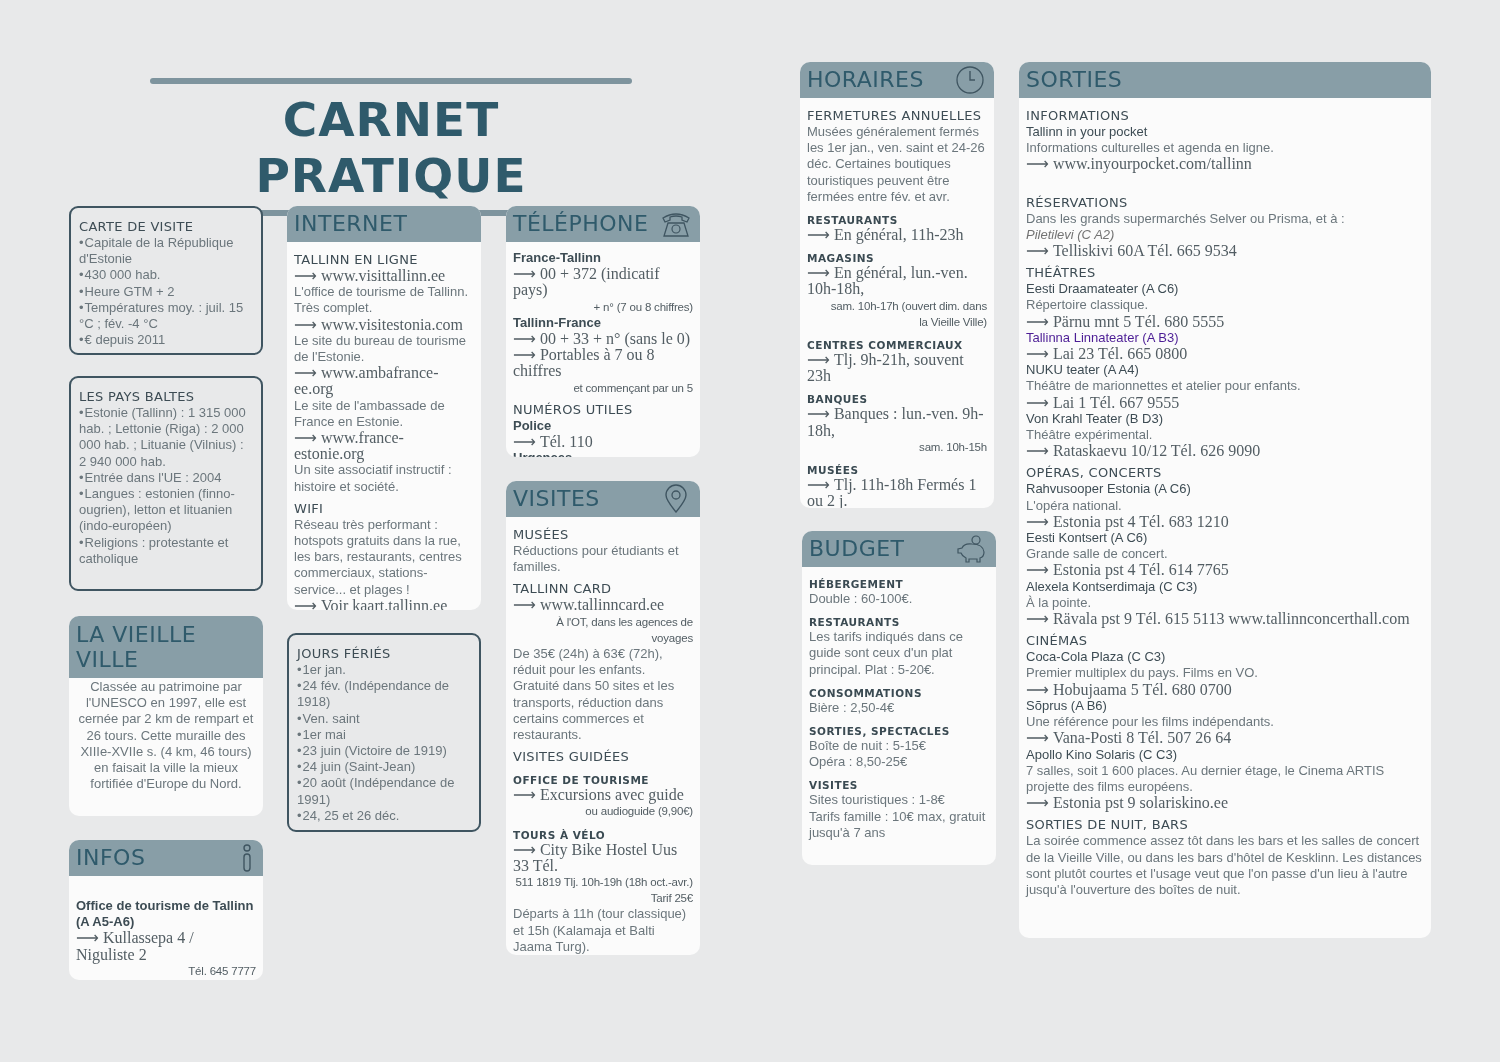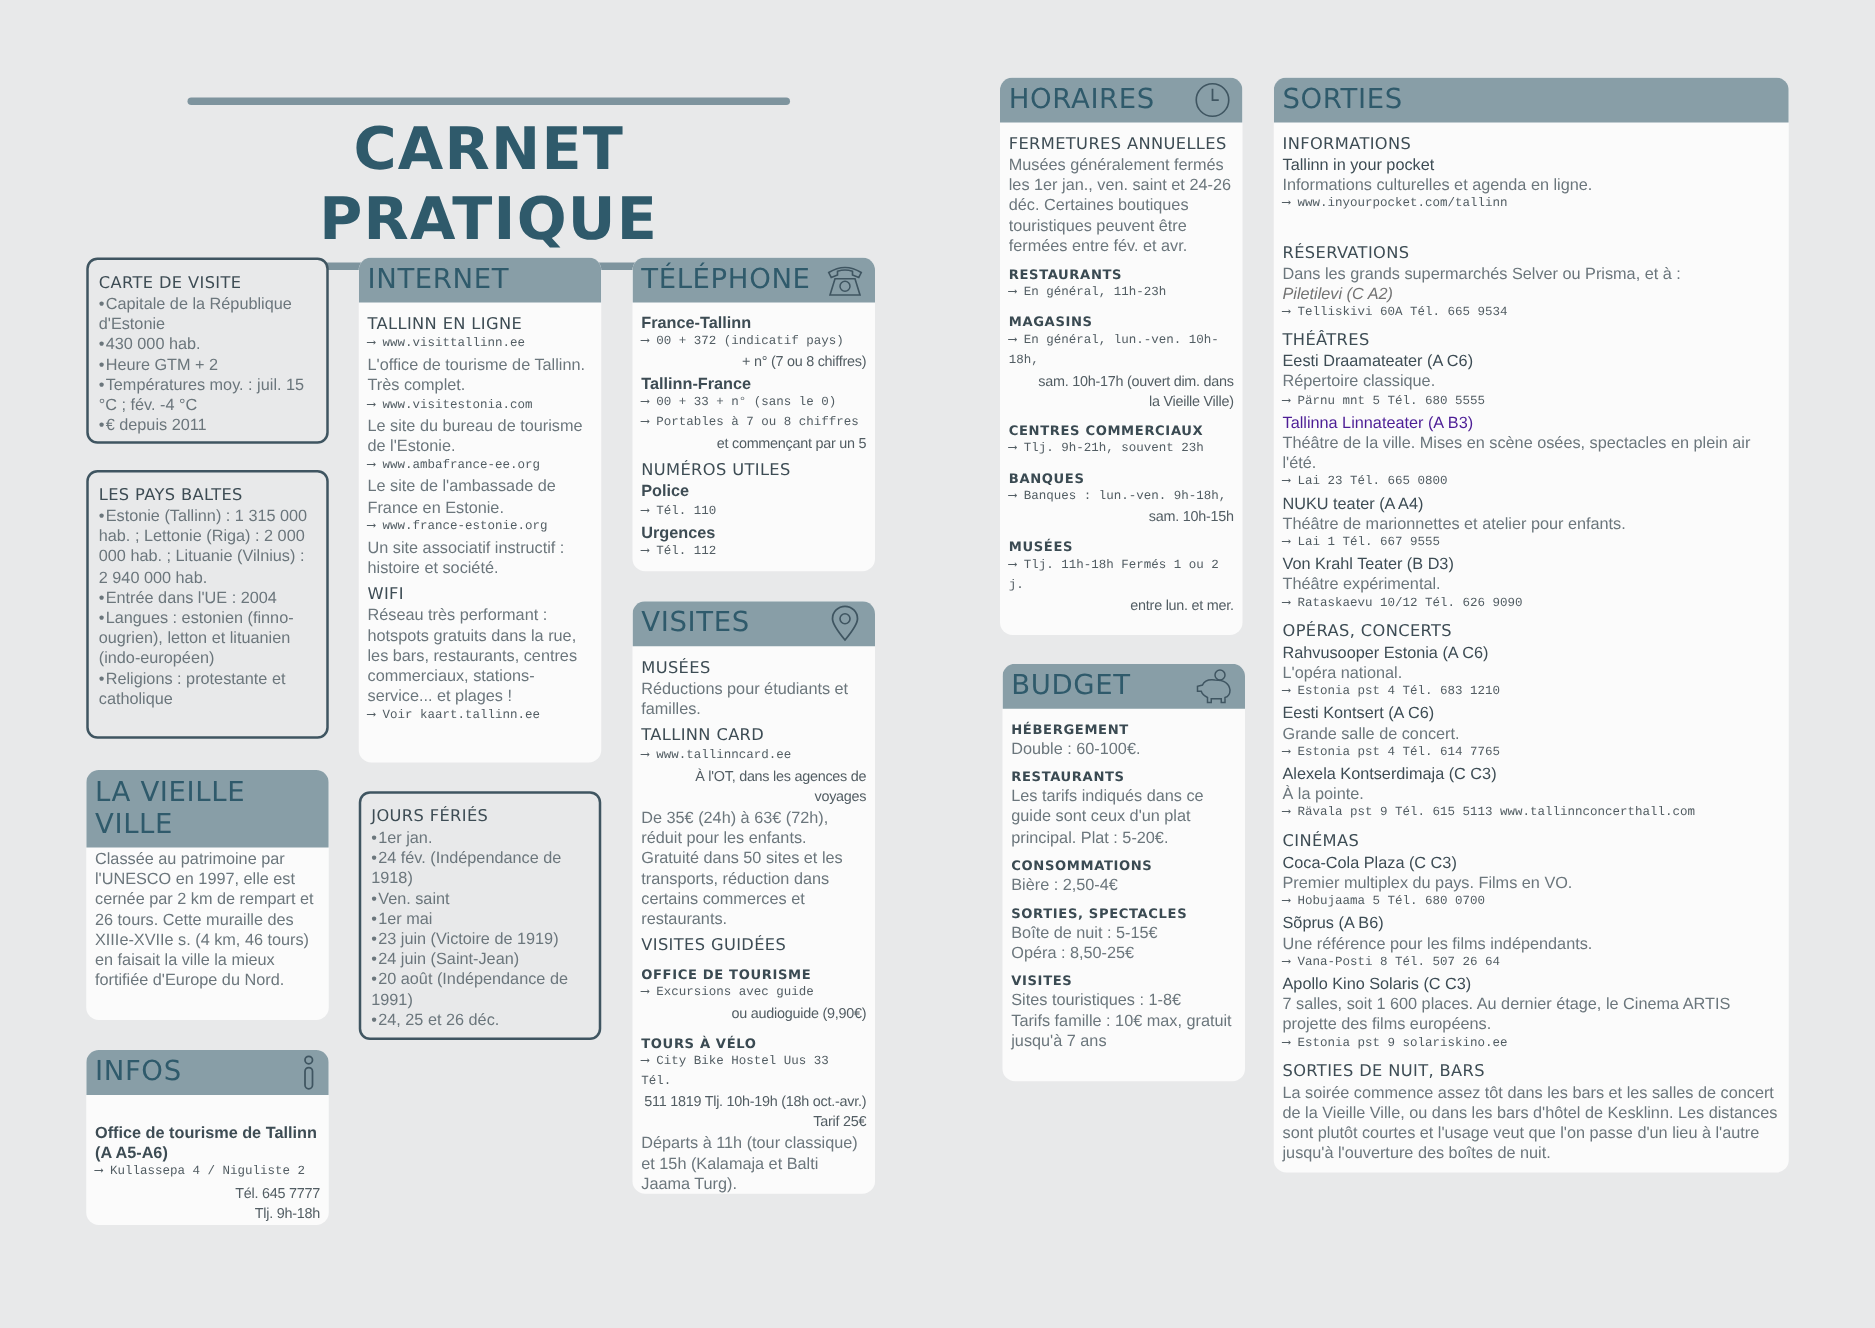--- a/index.html
+++ b/index.html
@@ -14,21 +14,21 @@
   .card { background: #fbfbfb; border-radius: 10px; overflow: hidden; }
   .card-head { background: #889ea7; height: 36px; position: relative; padding: 2px 7px; }
   .card-head h2 { font-family: "DejaVu Sans", sans-serif; font-size: 22px; font-weight: normal; color: #2f5a6b; letter-spacing: 0.5px; line-height: 32px; }
   .card-head .ico { position: absolute; right: 8px; top: 3px; width: 32px; height: 30px; }
   .card-body { padding: 8px 7px 6px 7px; }
 
   .sub { font-family: "DejaVu Sans", sans-serif; font-size: 13px; color: #3d4c54; letter-spacing: 0.3px; line-height: 16px; margin-top: 2px; }
   .sub-b { font-family: "DejaVu Sans", sans-serif; font-size: 10.5px; font-weight: bold; color: #3a4a52; letter-spacing: 0.5px; line-height: 14px; margin-top: 8px; }
   .txt { font-size: 13px; line-height: 16.2px; color: #6b767c; }
   .bold { font-size: 13px; font-weight: bold; color: #3d4c54; line-height: 16.2px; }
-  .arr { font-family: Liberation Mono, monospace; font-size: 10px; line-height: 16.2px; color: #525d63; transform-origin: left; }
+  .arr { font-family: Liberation Serif, serif; font-size: 16px; line-height: 16.2px; color: #525d63; transform-origin: left; }
   .arr::before { content: "\27F6\00a0"; }
   .nar { font-size: 11.5px; line-height: 16.2px; color: #525d63; letter-spacing: -0.2px; text-align: right; }
   .bul::before { content: "\2022"; margin-right: 1px; }
   .mt { margin-top: 6px; }
 </style>
 </head>
 <body>
 
 <div class="abs title-wrap">
   <div class="title-bar"></div>
@@ -50,21 +50,21 @@
   <div class="txt bul">Estonie (Tallinn) : 1 315 000 hab. ; Lettonie (Riga) : 2 000 000 hab. ; Lituanie (Vilnius) : 2 940 000 hab.</div>
   <div class="txt bul">Entrée dans l'UE : 2004</div>
   <div class="txt bul">Langues : estonien (finno-ougrien), letton et lituanien (indo-européen)</div>
   <div class="txt bul">Religions : protestante et catholique</div>
 </div>
 
 <div class="abs card" style="left:69px;top:616px;width:194px;height:200px;">
   <div class="card-head" style="height:62px;">
     <h2 style="line-height:25px;padding-top:4px;">LA VIEILLE VILLE</h2>
   </div>
-  <div class="card-body" style="padding-top:1px;">
+  <div class="card-body" style="padding-top:1px;text-align:center;">
     <div class="txt">Classée au patrimoine par l'UNESCO en 1997, elle est cernée par 2 km de rempart et 26 tours. Cette muraille des XIIIe-XVIIe s. (4 km, 46 tours) en faisait la ville la mieux fortifiée d'Europe du Nord.</div>
   </div>
 </div>
 
 <div class="abs card" style="left:69px;top:840px;width:194px;height:140px;">
   <div class="card-head">
     <h2>INFOS</h2>
     <svg class="ico" viewBox="0 0 32 30">
       <circle cx="24" cy="5" r="3" fill="none" stroke="#3f5561" stroke-width="1.4"></circle>
       <rect x="21" y="11" width="6" height="17" rx="3" fill="none" stroke="#3f5561" stroke-width="1.4"></rect>
@@ -228,21 +228,20 @@
     <div class="sub" style="margin-top:22px;">RÉSERVATIONS</div>
     <div class="txt">Dans les grands supermarchés Selver ou Prisma, et à :</div>
     <div class="txt" style="color:#737373;font-style:italic;">Piletilevi (C A2)</div>
     <div class="arr">Telliskivi 60A Tél. 665 9534</div>
 
     <div class="sub mt">THÉÂTRES</div>
     <div class="txt" style="color:#3d4c54;">Eesti Draamateater (A C6)</div>
     <div class="txt">Répertoire classique.</div>
     <div class="arr">Pärnu mnt 5 Tél. 680 5555</div>
     <div class="txt" style="color:#4c1d95;">Tallinna Linnateater (A B3)</div>
-    <div class="txt">Théâtre de la ville. Mises en scène osées, spectacles en plein air l'été.</div>
     <div class="arr">Lai 23 Tél. 665 0800</div>
     <div class="txt" style="color:#3d4c54;">NUKU teater (A A4)</div>
     <div class="txt">Théâtre de marionnettes et atelier pour enfants.</div>
     <div class="arr">Lai 1 Tél. 667 9555</div>
     <div class="txt" style="color:#3d4c54;">Von Krahl Teater (B D3)</div>
     <div class="txt">Théâtre expérimental.</div>
     <div class="arr">Rataskaevu 10/12 Tél. 626 9090</div>
 
     <div class="sub mt">OPÉRAS, CONCERTS</div>
     <div class="txt" style="color:#3d4c54;">Rahvusooper Estonia (A C6)</div>

